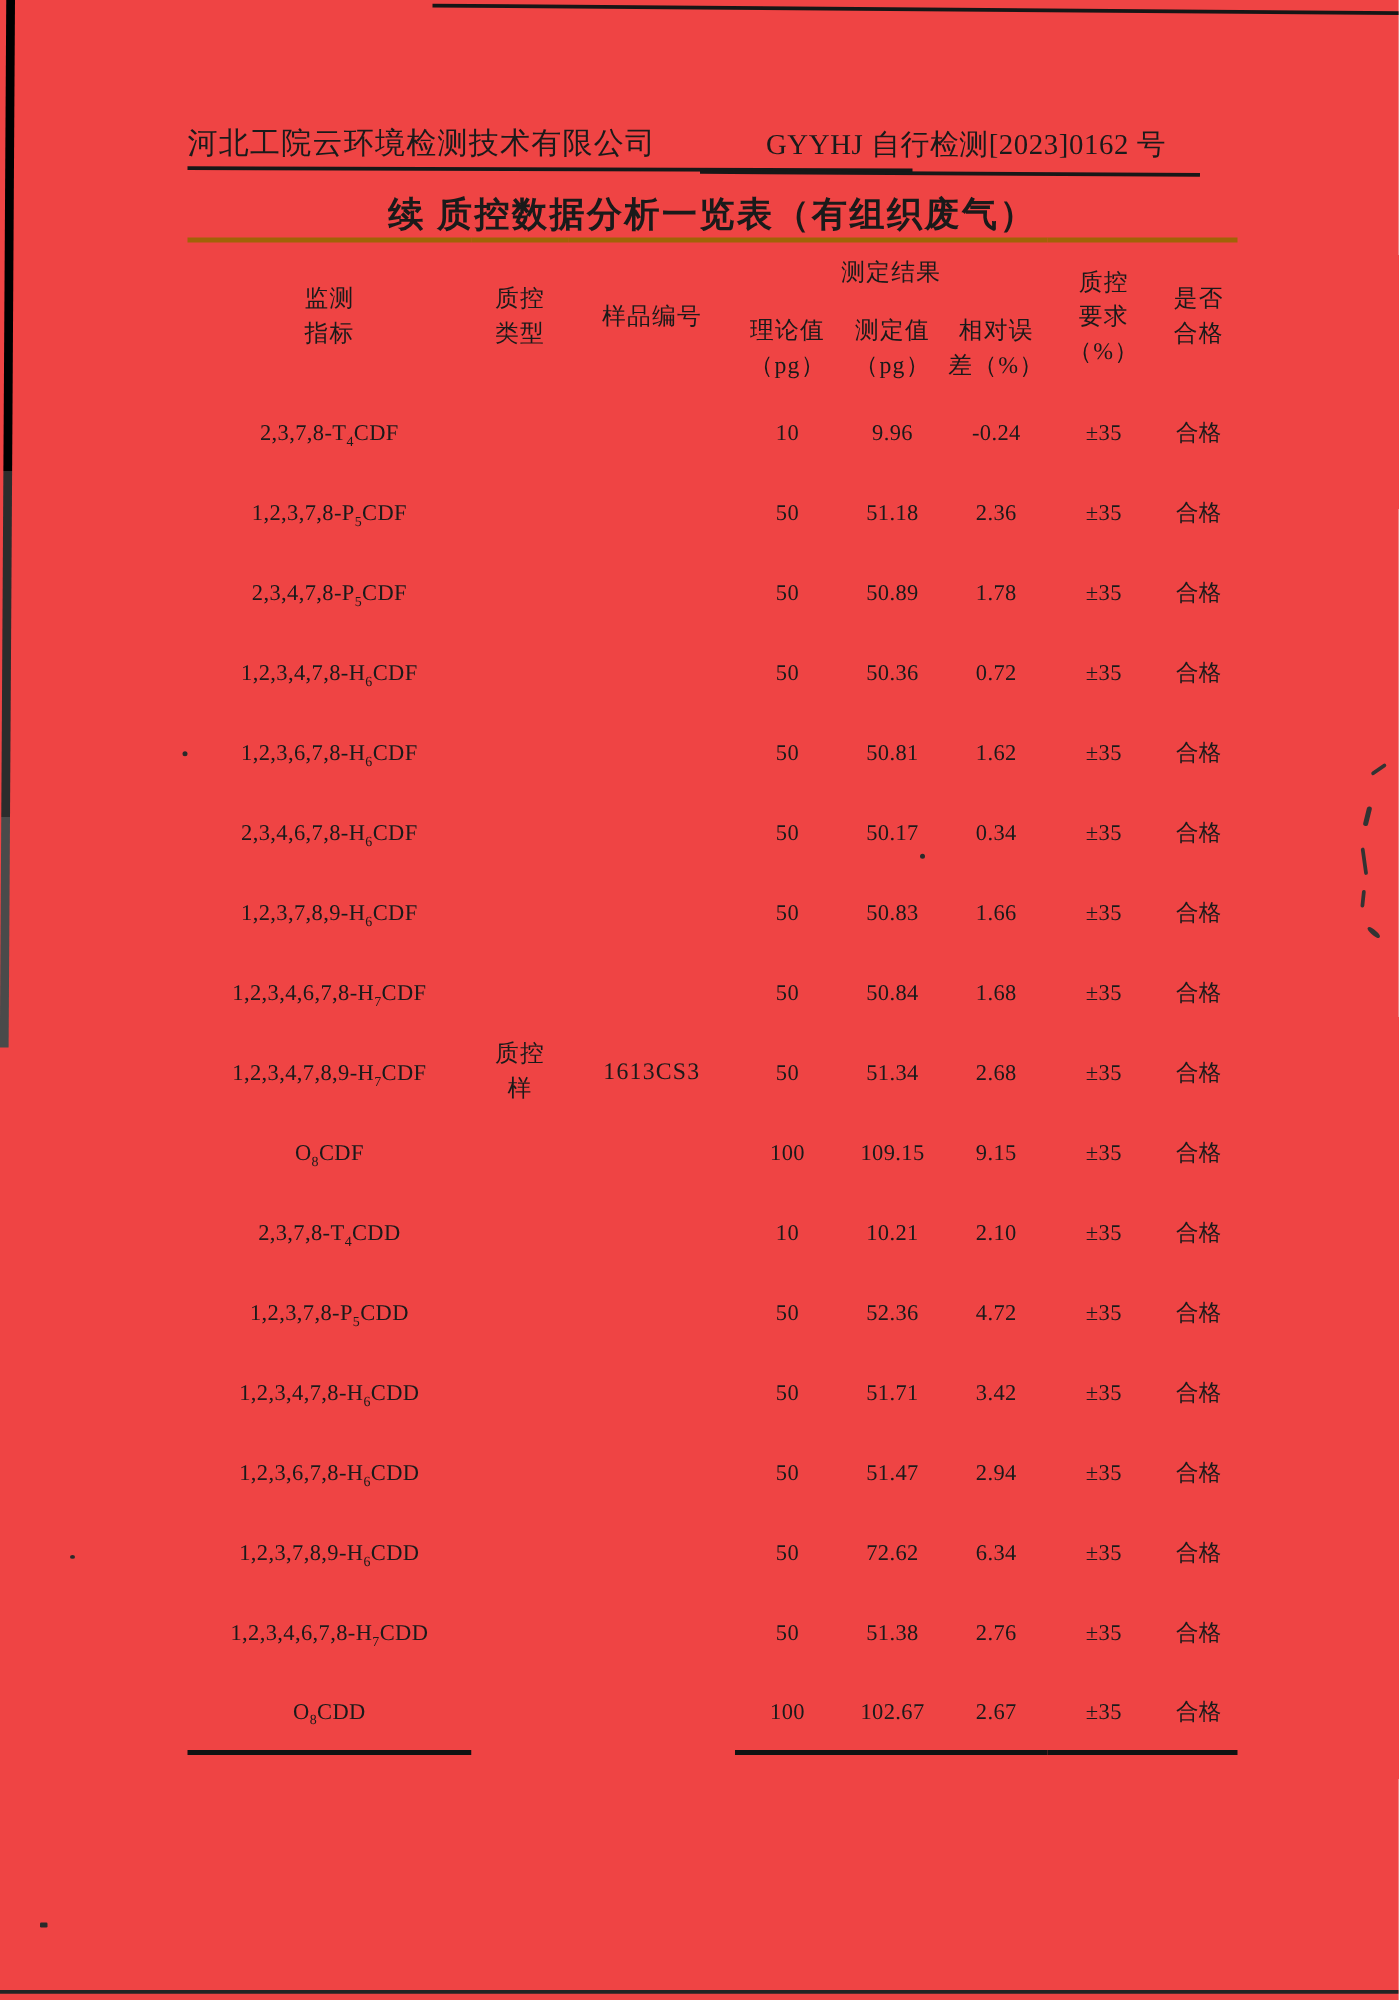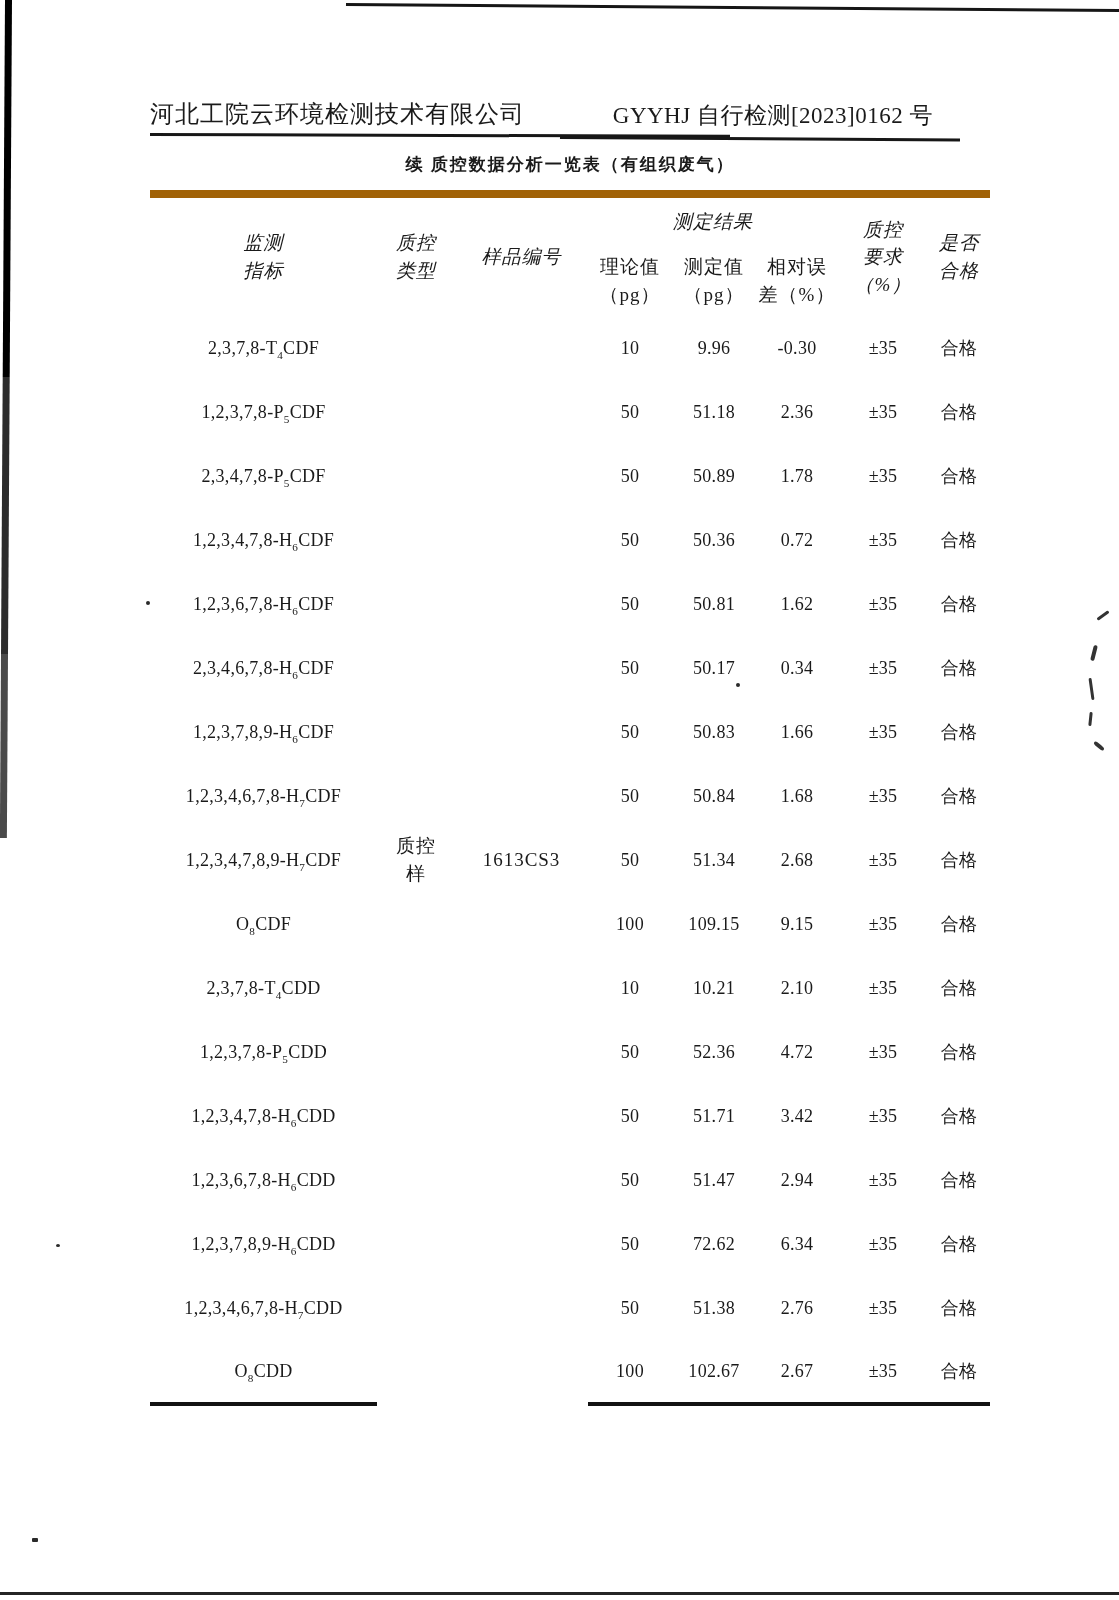--- a/index.html
+++ b/index.html
@@ -1,20 +1,20 @@
 <!DOCTYPE html>
 <html><head>
 <meta charset="utf-8">
 <style>
   html,body{margin:0;padding:0;background:#e8e8e8;}
   .page{
     position:relative;
     width:1119px;height:1600px;
     margin:0 auto;
-    background:#ffffff;
+    background:#ef4444;
     overflow:hidden;
     font-family:"Liberation Serif","DejaVu Serif",serif;
     color:#1a1a1a;
   }
   
   .art{position:absolute;background:#1d1d1d;}
   .art-topline{left:346px;top:3px;width:778px;height:3px;transform:rotate(0.45deg);transform-origin:left top;background:#161616;}
   .art-leftbar{left:5px;top:0;width:7px;height:838px;transform:rotate(0.35deg);transform-origin:top center;
     background:linear-gradient(to bottom,#000 0 45%,#2c2c2c 45% 78%,#4a4a4a 78% 100%);}
   .art-bottomline{left:0;top:1592px;width:1119px;height:3px;background:#242424;}
@@ -27,36 +27,36 @@
   }
   .report-no{
     position:absolute;right:186px;top:100px;
     font-size:23px;letter-spacing:0.5px;margin-left:40px;
   }
   .hrule{position:absolute;height:3px;background:#171717;}
   .hrule.r1{left:150px;top:133px;width:580px;transform:rotate(0.18deg);transform-origin:left top;}
   .hrule.r2{left:560px;top:136px;width:400px;transform:rotate(0.35deg);transform-origin:left top;}
   .doc-title{
     position:absolute;left:150px;top:153px;width:840px;
-    text-align:center;font-size:17px;font-weight:bold;letter-spacing:2px;
+    text-align:center;font-size:28px;font-weight:bold;letter-spacing:2px;
   }
   
   table.qc{
     position:absolute;left:150px;top:190px;width:840px;
     border-collapse:collapse;table-layout:fixed;
   }
   table.qc th, table.qc td{
     padding:0;margin:0;
     border:0 solid #191919;
     text-align:center;vertical-align:middle;
     white-space:pre-line;
     overflow:hidden;
   }
   thead th{font-weight:normal;font-size:19px;line-height:1.45;letter-spacing:1px;}
-  thead tr.hr1 th{border-top:8px solid #a16207;font-style:italic;}
+  thead tr.hr1 th{border-top:4px solid #a16207;}
   thead tr.hr1{height:52px;}
   thead tr.hr2{height:70px;}
   thead th{border-bottom:3px solid #191919;}
   th.br, td.br{border-right:2px solid #191919;}
   th.group{border-bottom:2px solid #191919;}
   tbody tr{height:64px;font-family:Liberation Serif, serif;}
   td.name{font-size:18px;letter-spacing:0.3px;}
   td.num{font-size:18px;letter-spacing:0.3px;}
   td.mid{font-size:19px;line-height:1.5;letter-spacing:1px;border-bottom:4px solid #121212;}
   tbody td{border-bottom:2px solid #1b1b1b;}
@@ -128,21 +128,21 @@
       </tr>
     </thead>
     <tbody id="qc-rows">
         <tr>
           <td class="name br">2,3,7,8-T<sub>4</sub>CDF</td>
           <td class="mid br" rowspan="17">质控
 样</td>
           <td class="mid br" rowspan="17">1613CS3</td>
           <td class="num br">10</td>
           <td class="num br">9.96</td>
-          <td class="num br">-0.30</td>
+          <td class="num br">-0.24</td>
           <td class="num br">±35</td>
           <td class="num">合格</td>
         </tr>
         <tr>
           <td class="name br">1,2,3,7,8-P<sub>5</sub>CDF</td>
           <td class="num br">50</td>
           <td class="num br">51.18</td>
           <td class="num br">2.36</td>
           <td class="num br">±35</td>
           <td class="num">合格</td>

